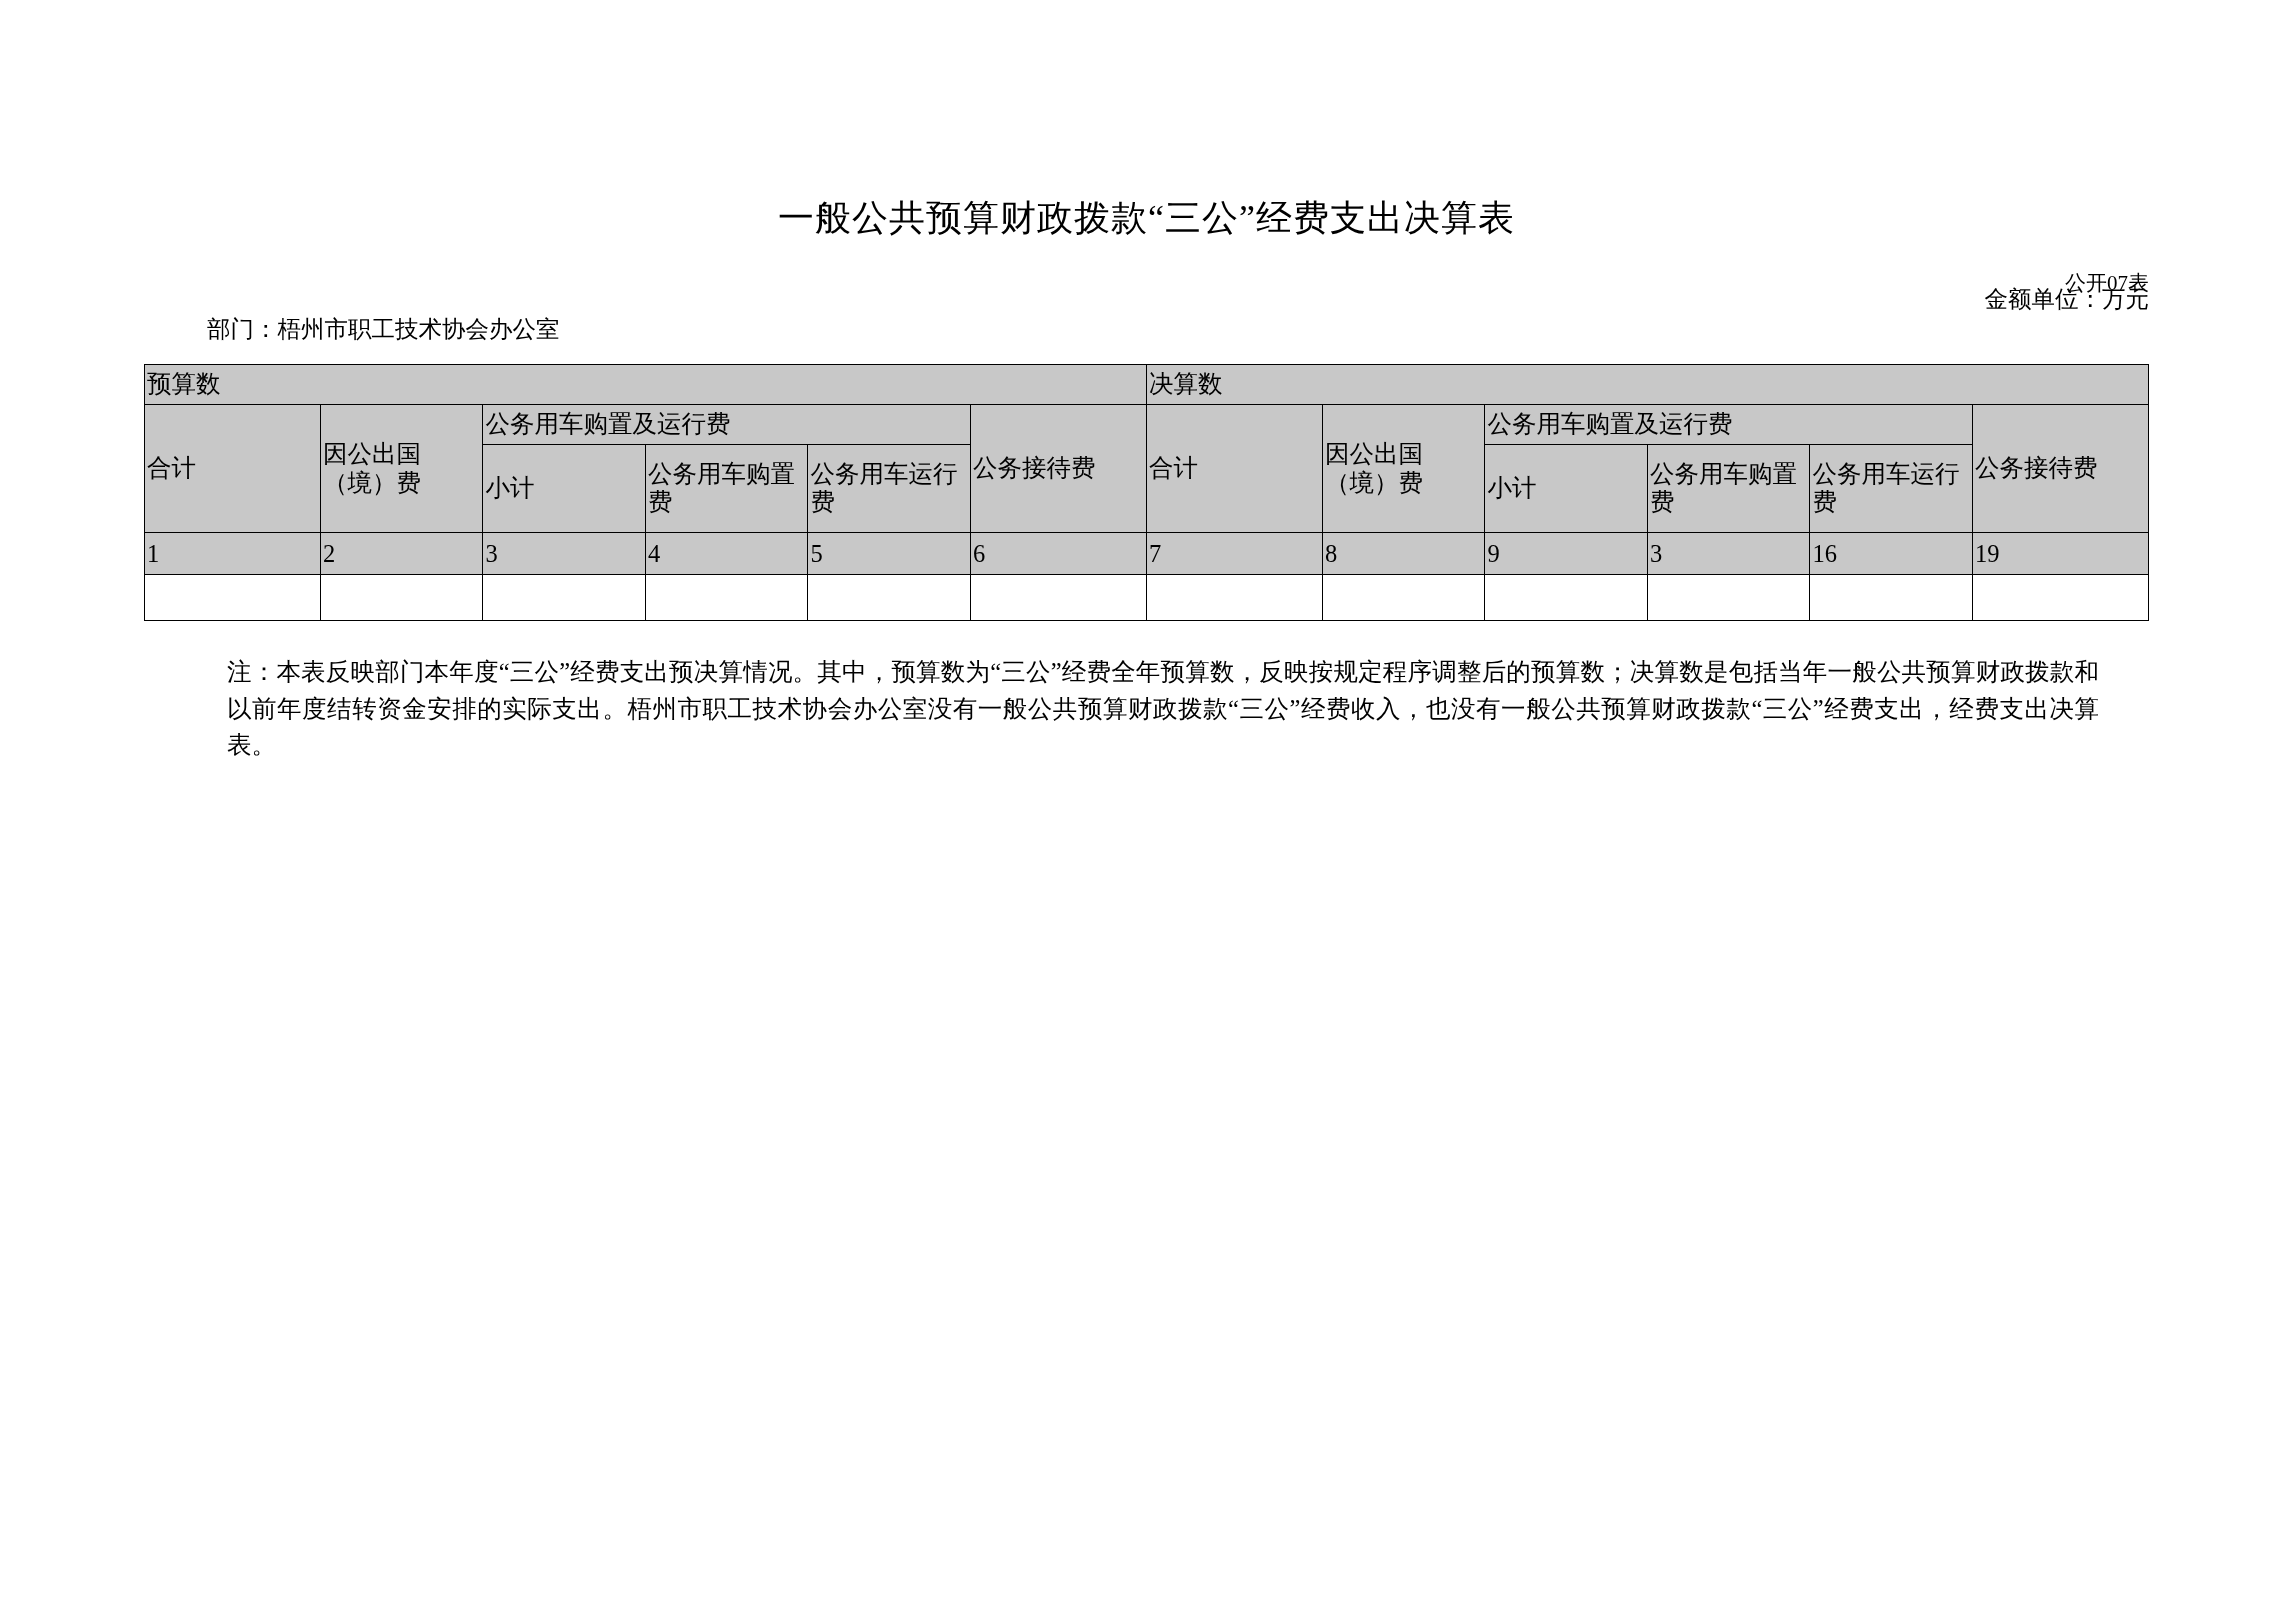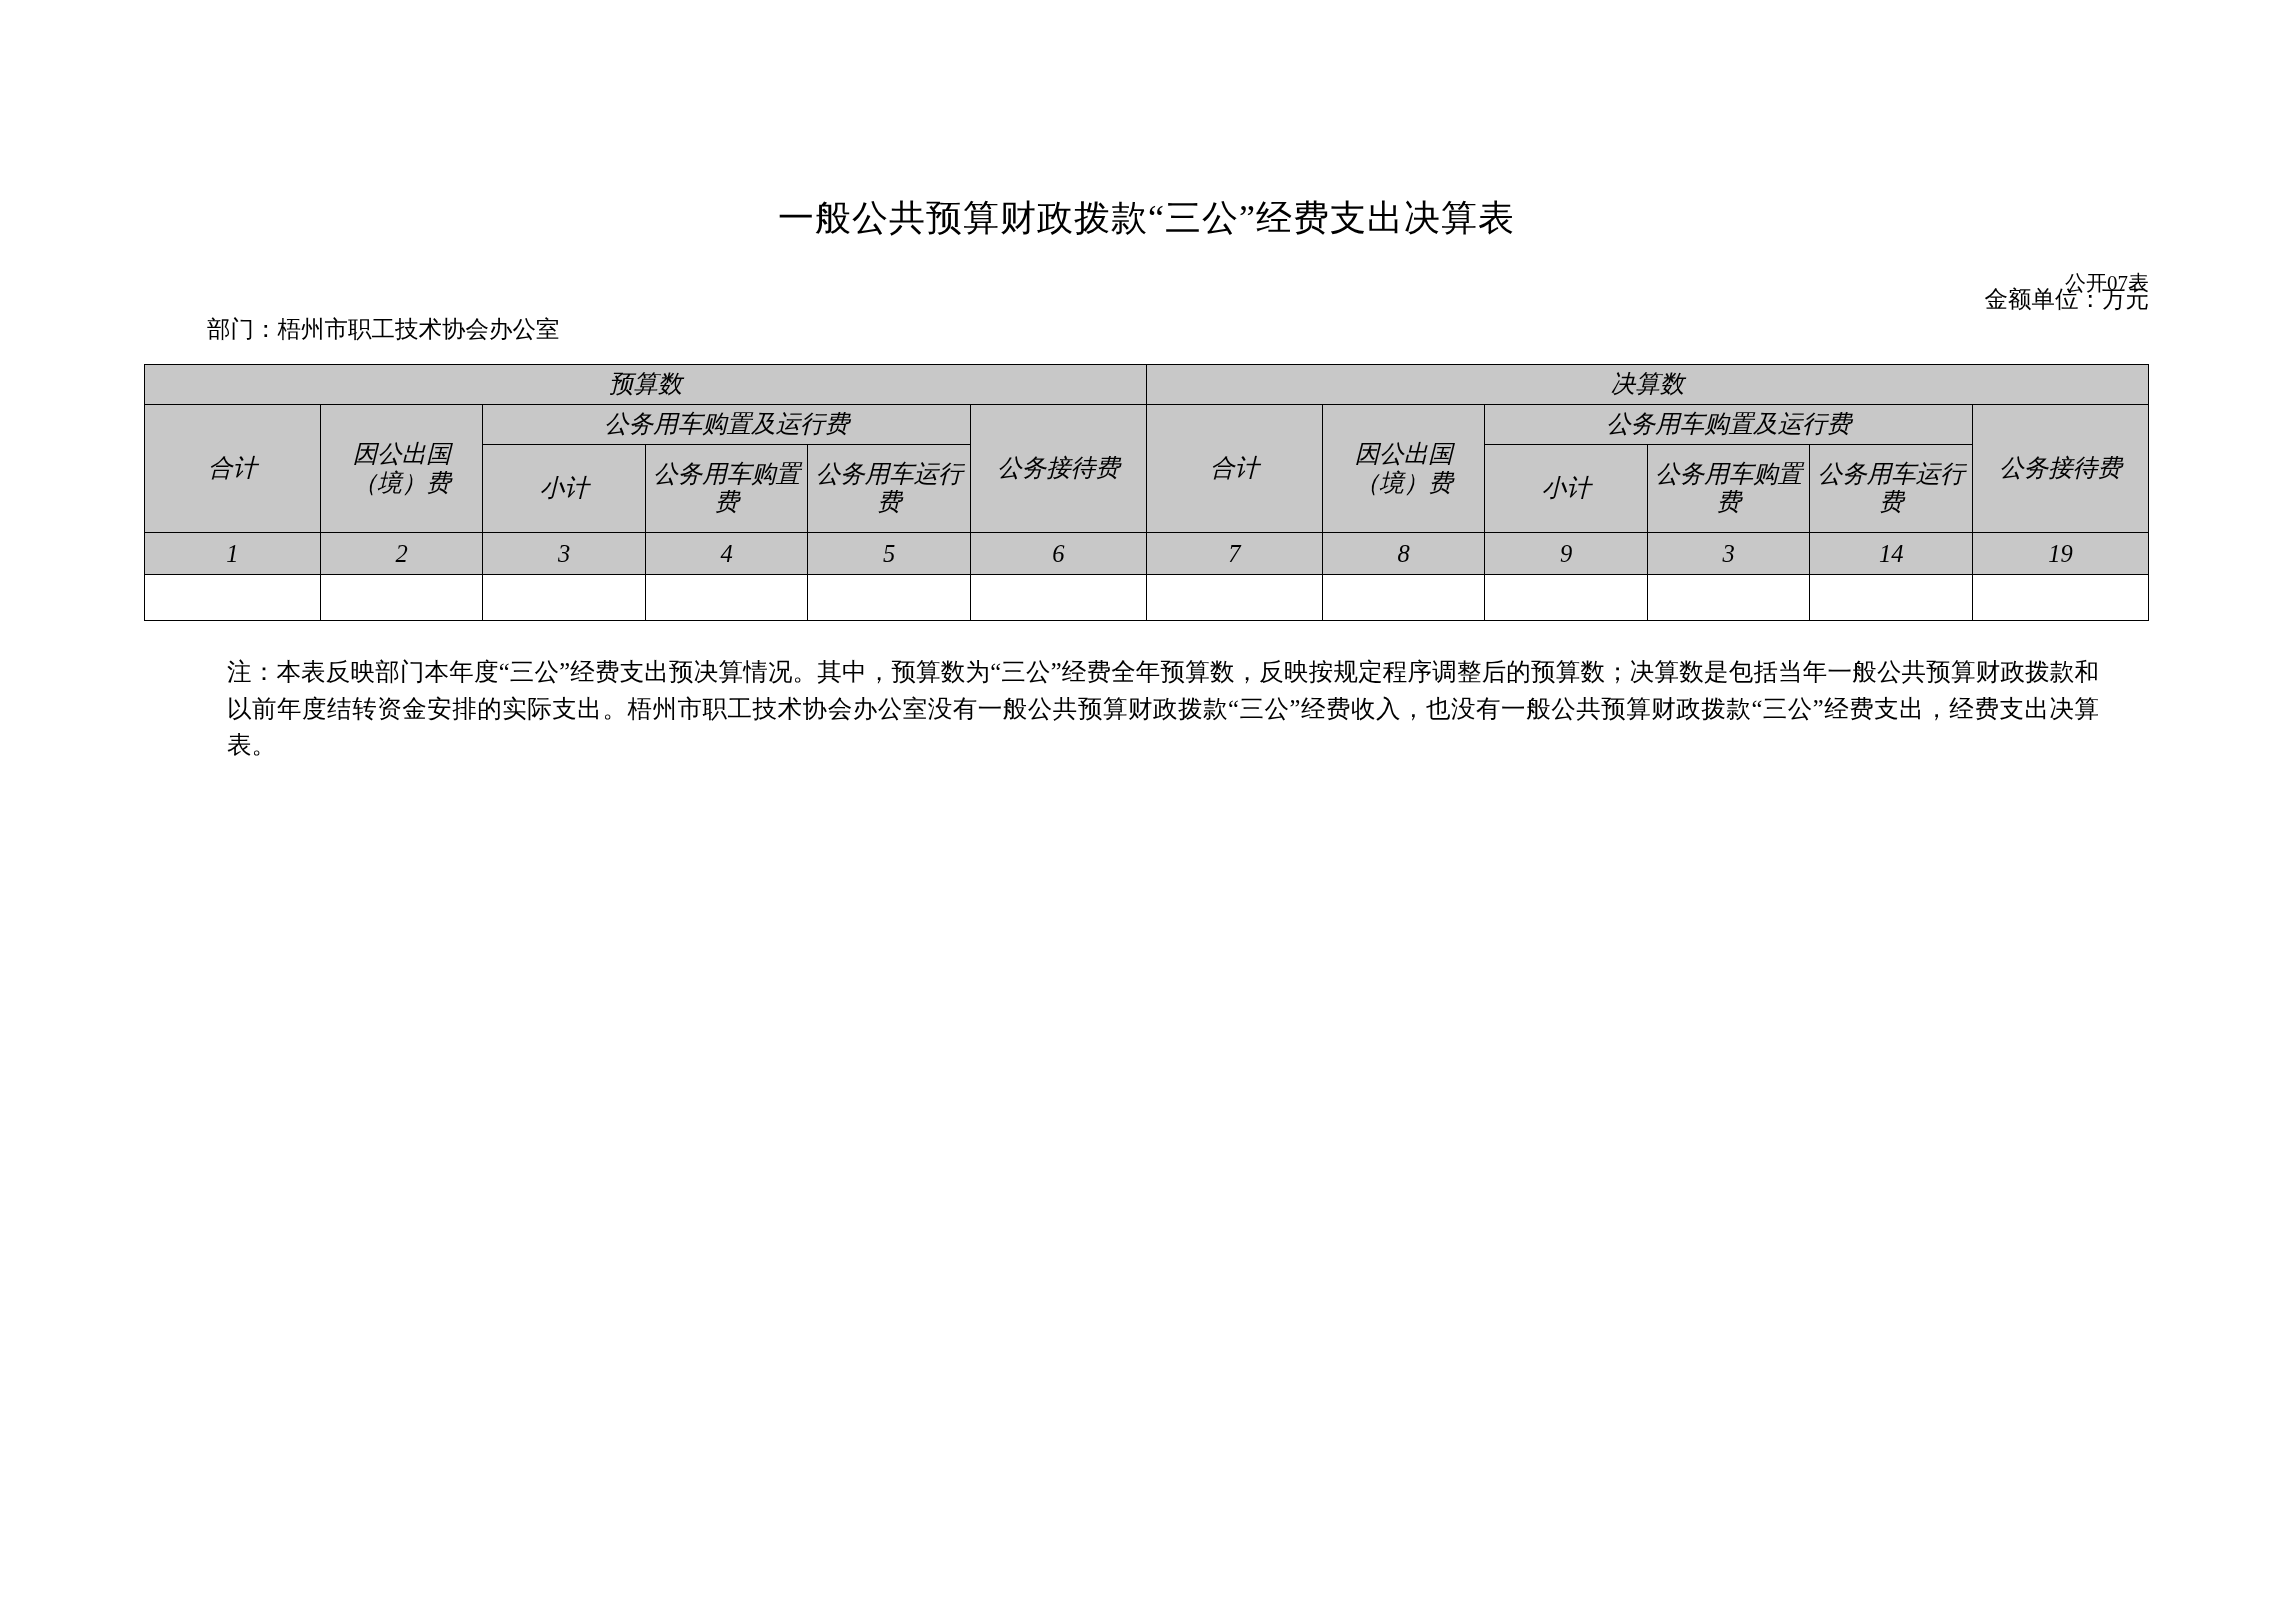--- a/index.html
+++ b/index.html
@@ -56,27 +56,25 @@
   }
   table.main {
     border-collapse: collapse;
     width: 2005px;
     margin: 0 auto;
     margin-top: 88px;
     table-layout: fixed;
   }
   table.main td {
     border: 1px solid #000000;
-    text-align: center;
     vertical-align: middle;
     font-size: 24.5px;
     line-height: 1.15;
     padding: 2.9px 2px;
     font-family: "Liberation Serif", "DejaVu Serif", serif;
-    font-style: italic;
   }
   td.hdr {
     background: #c8c8c8;
   }
   td.numrow {
     background: #c8c8c8;
     height: 35px;
     font-size: 24.5px;
   }
   td.datacell {
@@ -162,21 +160,21 @@
         <td class="numrow">1</td>
         <td class="numrow">2</td>
         <td class="numrow">3</td>
         <td class="numrow">4</td>
         <td class="numrow">5</td>
         <td class="numrow">6</td>
         <td class="numrow">7</td>
         <td class="numrow">8</td>
         <td class="numrow">9</td>
         <td class="numrow">3</td>
-        <td class="numrow">14</td>
+        <td class="numrow">16</td>
         <td class="numrow">19</td>
       </tr>
       <tr>
         <td class="datacell"></td>
         <td class="datacell"></td>
         <td class="datacell"></td>
         <td class="datacell"></td>
         <td class="datacell"></td>
         <td class="datacell"></td>
         <td class="datacell"></td>

